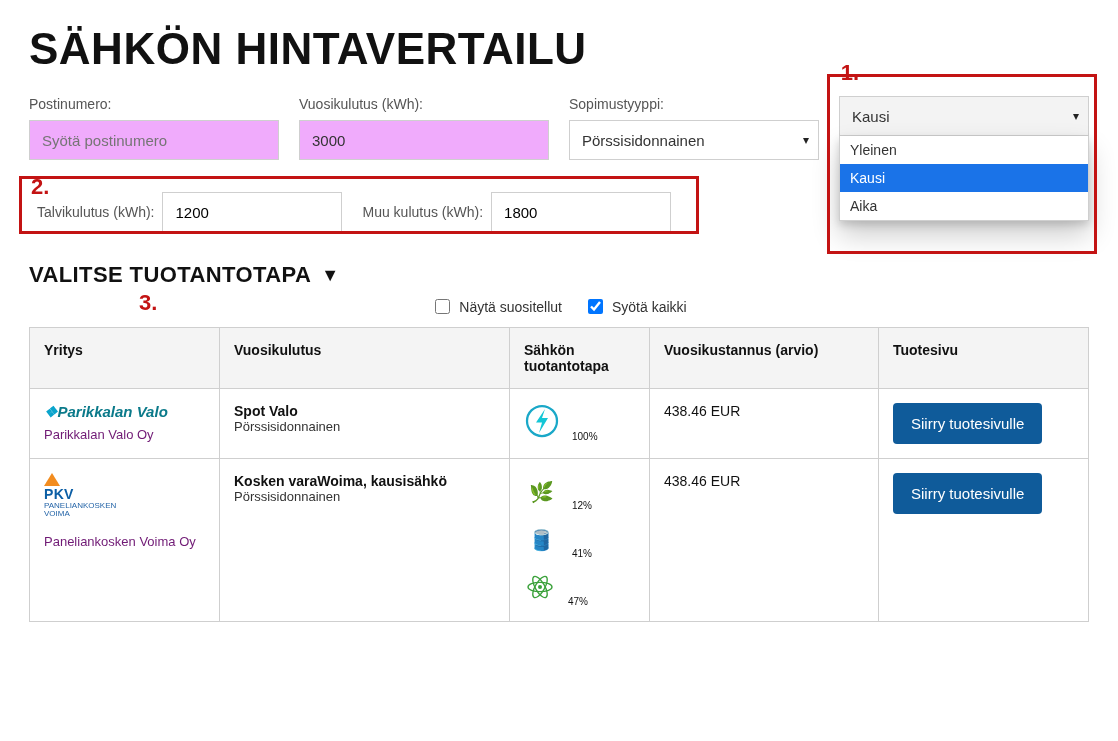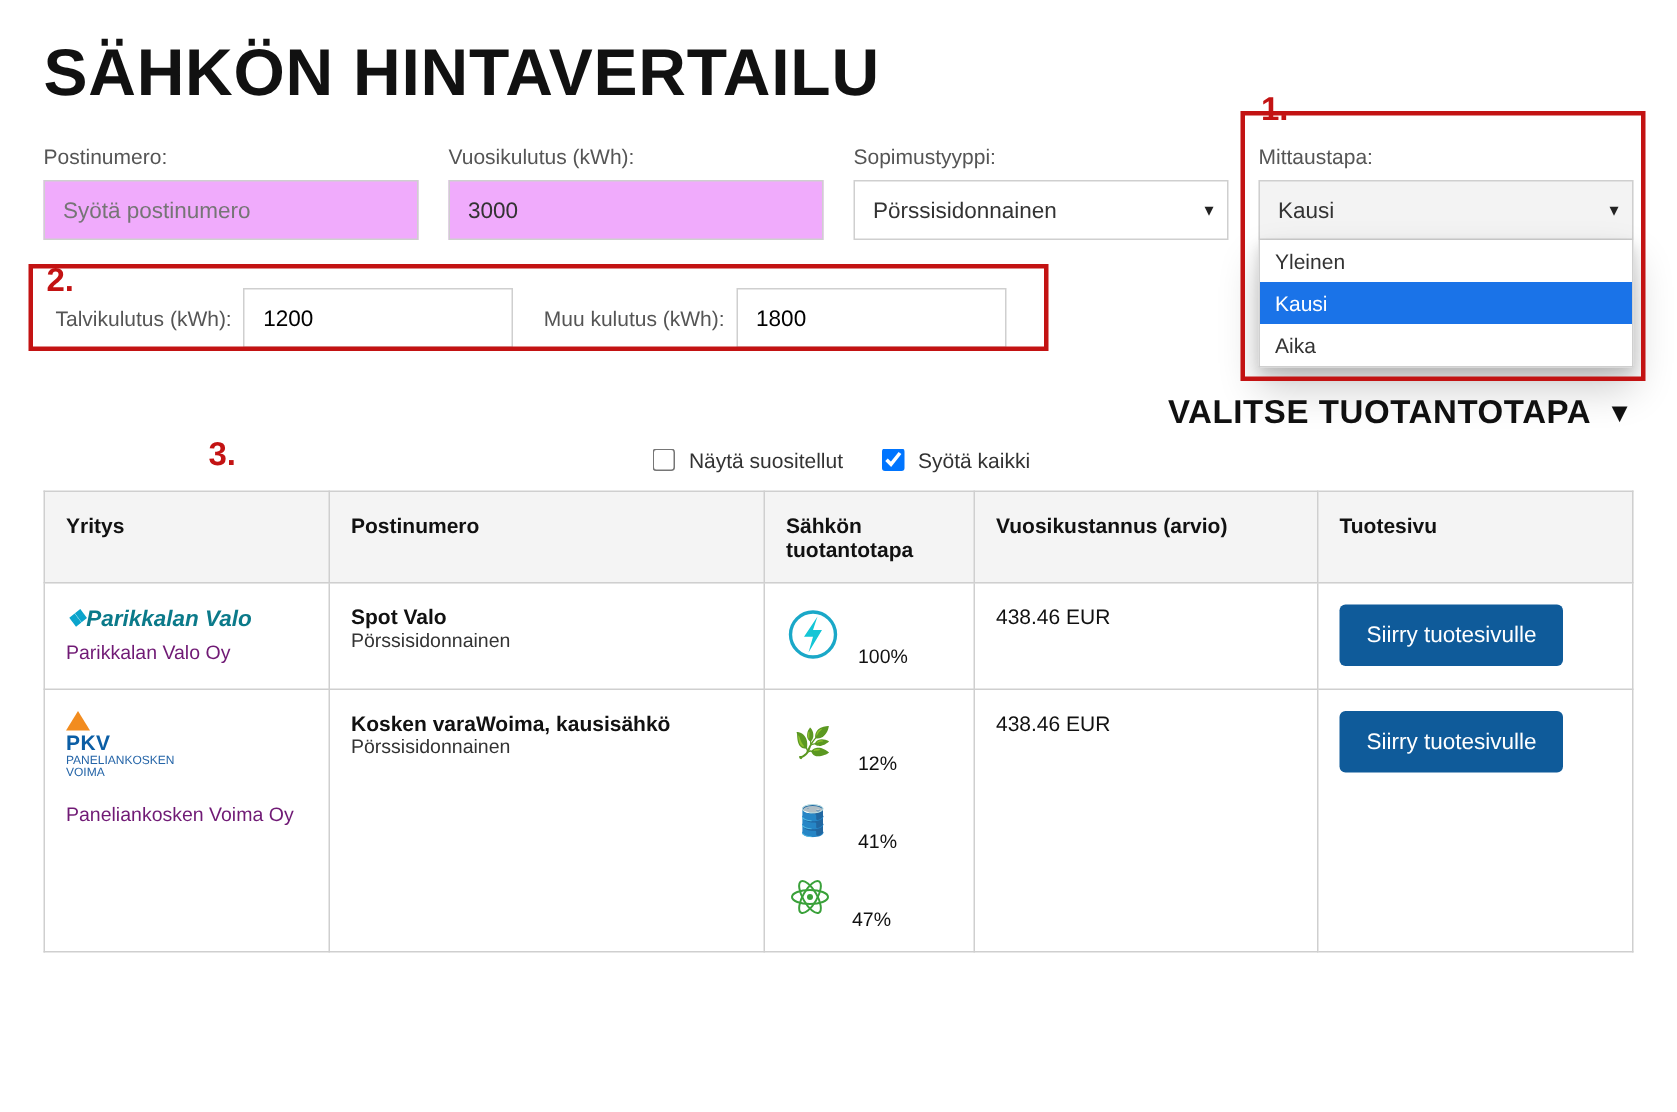--- a/index.html
+++ b/index.html
@@ -74,21 +74,21 @@
   .row2 input{
     height:40px;width:180px;border:1px solid var(--border);
     padding:0 12px;font-size:15px;
   }
   .row2 .grp{display:flex;align-items:center;gap:8px;}
 
   
   .sectitle{
     text-align:center;font-family:Impact,"Arial Black",Arial,sans-serif;
     font-weight:900;font-size:22px;letter-spacing:0.4px;margin:18px 0 8px;
-    text-transform:uppercase;display:flex;align-items:center;justify-content:flex-end;gap:10px;
+    text-transform:uppercase;display:flex;align-items:center;justify-content:flex-start;gap:10px;
     cursor:pointer;
   }
   .sectitle .tri{font-size:18px;}
 
   
   .ck-row{display:flex;justify-content:center;gap:22px;margin:6px 0 10px;}
   .ck-row label{display:flex;align-items:center;gap:6px;font-size:14px;color:#333;cursor:pointer;}
 
   .btn-wrap{position:relative;margin:8px auto 30px;width:820px;}
   .hae-btn{
@@ -109,21 +109,21 @@
   .pv-logo .spark{color:#0aa4cc;}
   .pkv-logo{display:inline-flex;flex-direction:column;align-items:flex-start;}
   .pkv-logo .tri-up{width:0;height:0;border-left:8px solid transparent;border-right:8px solid transparent;border-bottom:13px solid #f28c1f;}
   .pkv-logo .name{font-weight:800;color:#0b5ea5;font-size:14px;letter-spacing:0.3px;}
   .pkv-logo .sub{font-size:8px;color:#2565a8;line-height:1;}
   .prod-title{font-weight:700;}
   .prod-sub{font-size:13px;color:#333;}
 
   .mix{display:flex;flex-direction:column;gap:10px;}
   .mix .row{display:flex;align-items:center;gap:12px;}
-  .mix .pct{font-size:13px;margin-top:27px;}
+  .mix .pct{font-size:10px;margin-top:27px;}
   .bolt svg{width:36px;height:36px;}
   .badge{width:36px;height:36px;display:inline-flex;align-items:center;justify-content:center;font-size:20px;}
   .atom svg{width:32px;height:32px;}
 
   .go-btn{
     background:var(--blue);color:#fff;border:none;border-radius:4px;
     padding:12px 18px;font-size:15px;cursor:pointer;white-space:nowrap;
   }
 
   
@@ -152,21 +152,20 @@
       <label>Sopimustyyppi:</label>
       <div class="sel-wrap">
         <select class="ctrl" style="width:100%;">
           <option>Pörssisidonnainen</option>
         </select>
         <span class="chev">▾</span>
       </div>
     </div>
 
     <div class="field">
-      <label>Mittaustapa:</label>
       <div class="sel-wrap">
         <select class="ctrl" style="width:100%;background:#f3f3f3;">
           <option>Kausi</option>
         </select>
         <span class="chev">▾</span>
 
         
         <div class="dropdown">
           <div class="opt">Yleinen</div>
           <div class="opt selected">Kausi</div>
@@ -212,21 +211,21 @@
         <span>Syötä kaikki</span>
       </label>
     </div>
 
   </div>
 
   <table class="results">
     <thead>
       <tr>
         <th style="width:190px;">Yritys</th>
-        <th style="width:290px;">Postinumero</th>
+        <th style="width:290px;">Vuosikulutus</th>
         <th style="width:140px;">Sähkön tuotantotapa</th>
         <th>Vuosikustannus (arvio)</th>
         <th style="width:210px;">Tuotesivu</th>
       </tr>
     </thead>
     <tbody>
 
       <tr>
         <td>
           <div class="brand">

